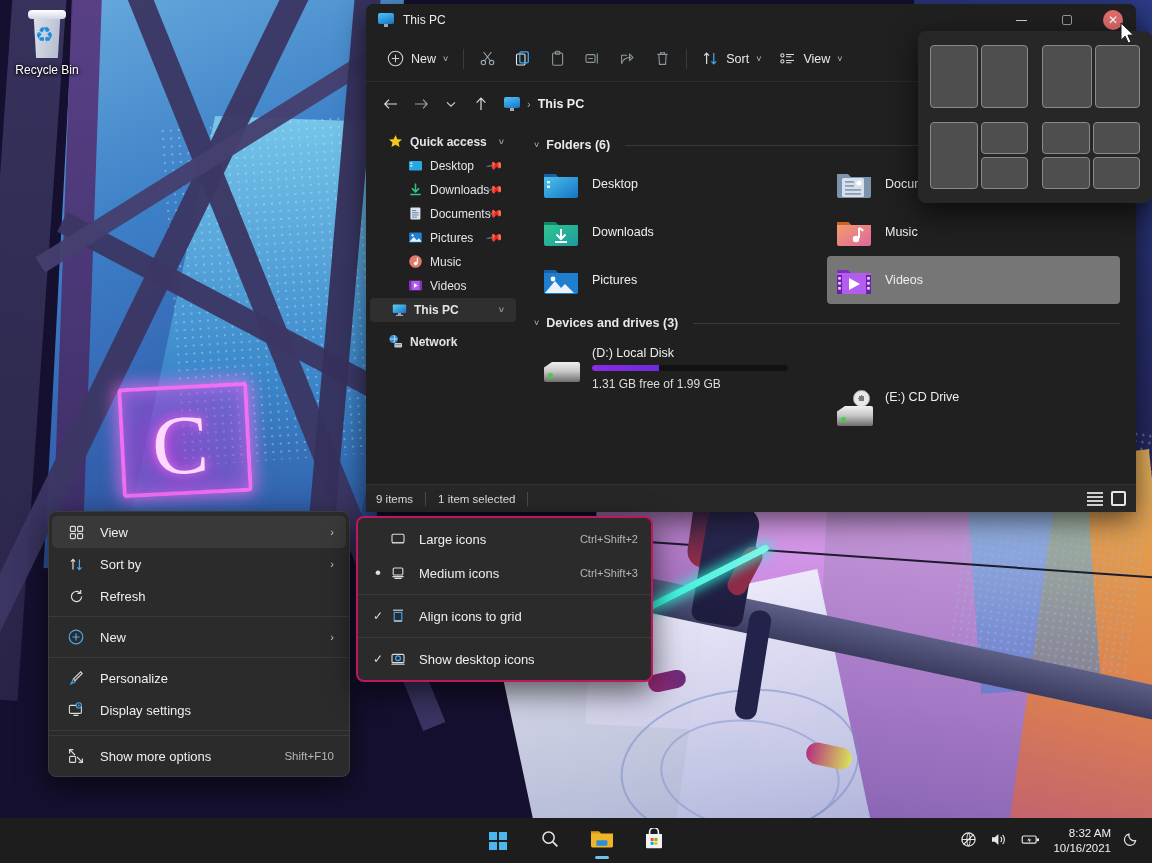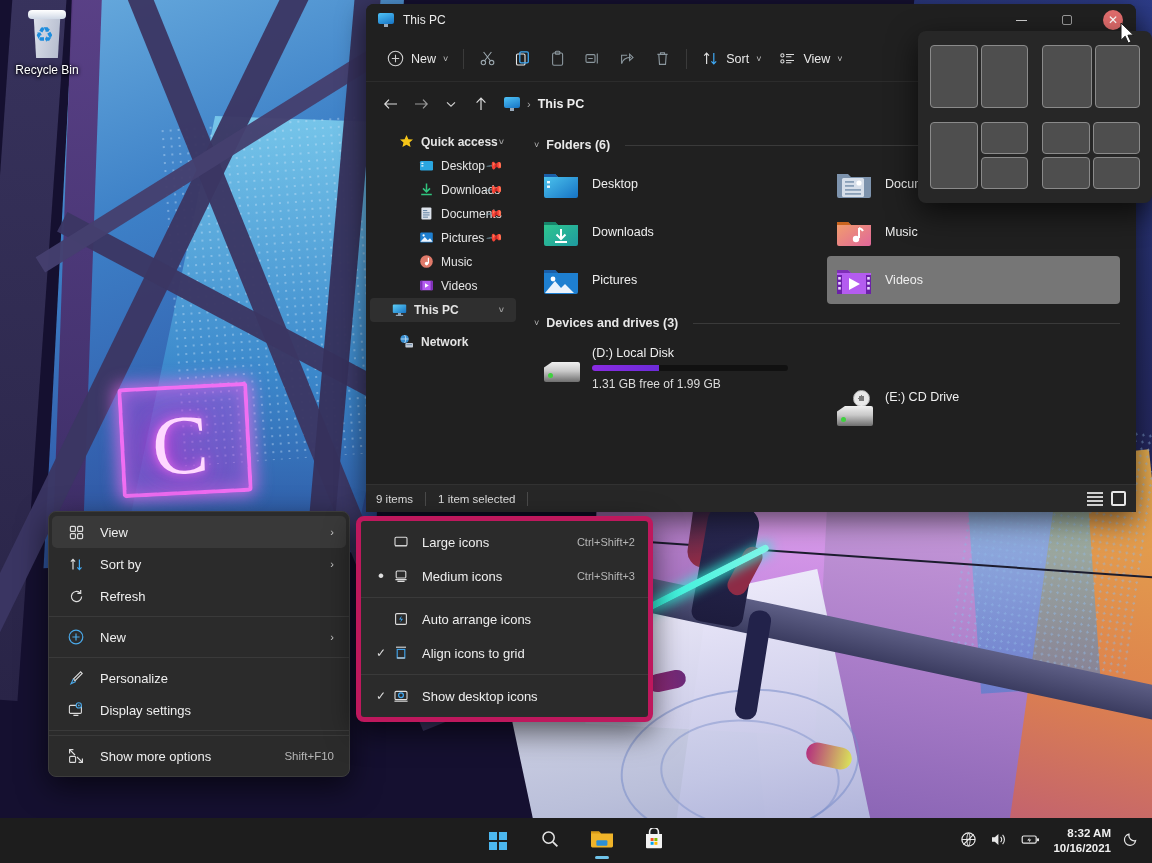--- a/index.html
+++ b/index.html
@@ -283,21 +283,21 @@
   .addr-right { display:flex; align-items:center; gap: 14px; margin-right: 8px; color:#d2d2d2; }
 
   
   .win-body { display: flex; height: 382px; background:#202020; }
 
   
   .sidebar { width: 154px; padding-top: 4px; background: #202020; font-size: 12px; }
   .nav-row {
     height: 24px; display: flex; align-items: center;
     padding-left: 22px; position: relative; color: #e4e4e4;
-    margin: 0 4px 0 11px;
+    margin: 0 4px 0 0;
   }
   .nav-row.group { padding-left: 22px; font-weight: bold; }
   .nav-row.child { padding-left: 42px; }
   .nav-row.selected { background: #2f2f2f; border-radius: 4px; margin-left: 4px; }
   .nav-row .nav-ic { position:absolute; left: 22px; width: 16px; height: 16px; }
   .nav-row.child .nav-ic { left: 42px; }
   .nav-row .nav-label { margin-left: 22px; }
   .nav-row.group .nav-label { margin-left: 22px; }
   .pin {
     position:absolute; right: 14px; color:#8e8e8e; font-size: 11px;
@@ -396,21 +396,21 @@
   .cm-ic { width: 20px; display:flex; align-items:center; justify-content:center; color:#dcdcdc; font-size: 14px; }
   .cm-label { margin-left: 14px; flex: 1; }
   .cm-accel { color:#b5b5b5; font-size: 11.5px; text-align: center; }
   .cm-arrow { color:#c8c8c8; font-size: 11px; }
   .cm-div { height:1px; background:#3a3a3a; margin: 4px 0; }
 
   
   #view-submenu {
     position:absolute; left: 356px; top: 516px;
     width: 297px; background: #2b2b2b;
-    border: 5px solid #be185d; border-radius: 8px;
+    border: 2px solid #be185d; border-radius: 8px;
     box-shadow: 0 10px 30px rgba(0,0,0,.6);
     padding: 4px 0; font-size: 13px; color:#eeeeee;
   }
   .sm-item { height: 34px; display:flex; align-items:center; padding: 0 10px 0 8px; position:relative;
              border-radius:5px; margin: 0 3px; }
   .sm-mark { width: 18px; text-align:center; font-size: 12px; color:#d8d8d8; }
   .sm-ic { width: 22px; display:flex; align-items:center; justify-content:center; color:#dcdcdc; }
   .sm-label { margin-left: 10px; flex:1; }
   .sm-accel { color:#b5b5b5; font-size: 11px; }
   .sm-div { height:1px; background:#3a3a3a; margin: 4px 0; }
@@ -425,21 +425,21 @@
   .tb-center { position:absolute; left:50%; transform: translateX(-50%); display:flex; gap: 12px; }
   .tb-app { width: 40px; height: 40px; border-radius: 5px; display:flex; align-items:center; justify-content:center; position:relative; }
   .tb-app.active::after {
     content:''; position:absolute; bottom: 2px; left: 50%; transform: translateX(-50%);
     width: 14px; height: 3px; background:#6fc3e8; border-radius:2px;
   }
   .start-logo { width: 18px; height: 18px; display:grid; grid-template-columns:1fr 1fr; grid-template-rows:1fr 1fr; gap:2px; }
   .start-logo i { background:#4cb7ef; }
   .tray { position:absolute; right: 0; display:flex; align-items:center; gap: 12px; padding-right: 12px; color:#e8e8e8; }
   .tray-icons { display:flex; gap: 13px; align-items:center; font-size: 14px; }
-  .clock { text-align: right; font-size: 11.5px; line-height: 15px; color:#f0f0f0;font-weight:bold; }
+  .clock { text-align: right; font-size: 11.5px; line-height: 15px; color:#f0f0f0; }
 
   
   #cursor { position:absolute; left: 1120px; top: 22px; width: 16px; height: 24px; }
 </style>
 </head>
 <body>
 
 <div id="desktop">
   <div class="wp-layer wp-topright-blue"></div>
   <div class="wp-layer wp-sky"></div>
@@ -1069,31 +1069,20 @@
           <path d="M2.4 11.6h11.2M4.4 13.4h7.2" stroke="#dcdcdc" stroke-width="1.1"></path>
         </svg>
     </span>
     <span class="sm-label">Medium icons</span>
     <span class="sm-accel">Ctrl+Shift+3</span>
   </div>
 
 
   <div class="sm-div"></div>
 
-  <div class="sm-item">
-    <span class="sm-mark"></span>
-    <span class="sm-ic">
-      <svg width="16" height="16" viewBox="0 0 16 16">
-          <rect x="2.6" y="2.6" width="10.8" height="10.8" rx="1.2" fill="none" stroke="#dcdcdc" stroke-width="1.1"></rect>
-          <path d="M8.8 4.6 6 8.4h2.2L7.2 11.6 10 7.8H7.8z" fill="#3fa9f5"></path>
-        </svg>
-    </span>
-    <span class="sm-label">Auto arrange icons</span>
-    <span class="sm-accel"></span>
-  </div>
 
   <div class="sm-item">
     <span class="sm-mark">✓</span>
     <span class="sm-ic">
       <svg width="16" height="16" viewBox="0 0 16 16">
           <path d="M3 2.2h10" stroke="#dcdcdc" stroke-width="1.1"></path>
           <rect x="4.2" y="4.4" width="7.6" height="8.6" fill="none" stroke="#3fa9f5" stroke-width="1.1"></rect>
           <path d="M4.2 13h7.6" stroke="#dcdcdc" stroke-width="1.1"></path>
         </svg>
     </span>

